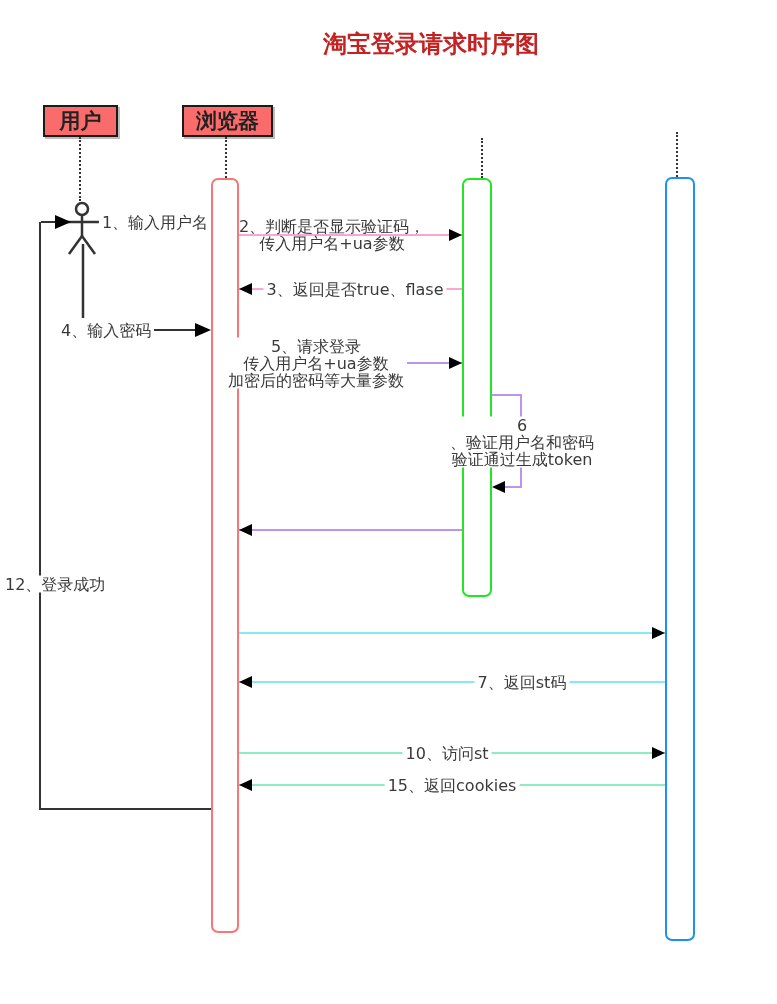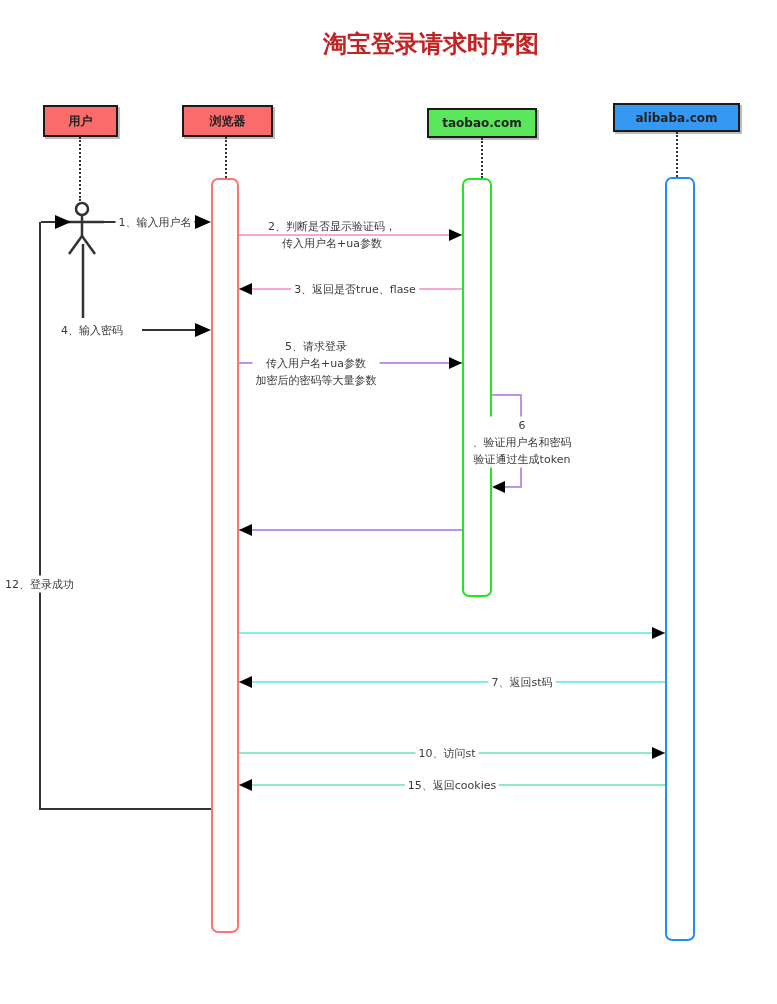--- a/index.html
+++ b/index.html
@@ -7,54 +7,52 @@
     --bar_red:#FA7575; --bar_green:#24E524; --bar_blue:#1E90F5;
     --pink:#FAA5D2; --purple:#BE93EC; --cyan:#85EAF2; --mint:#8DEDC2; --ink:#333333;
   }
   html,body{margin:0;padding:0;background:#fff;}
   .canvas{position:relative;width:777px;height:1004px;background:#fff;overflow:hidden;
           font-family:"DejaVu Sans","Liberation Sans",sans-serif;}
   .title{position:absolute;left:231px;top:28px;width:400px;text-align:center;
          font-size:24px;font-weight:bold;color:var(--title);}
   .actor{position:absolute;box-sizing:border-box;border:2px solid #1a1a1a;
          display:flex;align-items:center;justify-content:center;
-         font-size:12px;font-weight:bold;color:#222;box-shadow:2px 2px 0 #bdbdbd;}
+         font-size:21px;font-weight:bold;color:#222;box-shadow:2px 2px 0 #bdbdbd;}
   .a-red{background:var(--actor_red);} .a-green{background:var(--actor_green);} .a-blue{background:var(--actor_blue);}
   .lifeline{position:absolute;width:0;border-left:2px dotted var(--ink);}
   .bar{position:absolute;box-sizing:border-box;background:#fff;border:2px solid;border-radius:7px;}
   .hline,.vline{position:absolute;}
   .hline{height:2px;} .vline{width:2px;}
   .c-black{background:var(--ink);} .c-pink{background:var(--pink);} .c-purple{background:var(--purple);}
   .c-cyan{background:var(--cyan);} .c-mint{background:var(--mint);}
   .arr{position:absolute;width:0;height:0;border-top:6px solid transparent;border-bottom:6px solid transparent;}
   .arr.r{border-left:13px solid;} .arr.l{border-right:13px solid;}
   .arr.big{border-top-width:7px;border-bottom-width:7px;}
   .arr.big.r{border-left-width:16px;}
   .b-black{border-left-color:var(--ink);border-right-color:var(--ink);}
   .b-pink{border-left-color:var(--pink);border-right-color:var(--pink);}
   .b-purple{border-left-color:var(--purple);border-right-color:var(--purple);}
   .b-cyan{border-left-color:var(--cyan);border-right-color:var(--cyan);}
   .b-mint{border-left-color:var(--mint);border-right-color:var(--mint);}
   .mlabel{position:absolute;transform:translate(-50%,-50%);text-align:center;
-          font-size:11px;line-height:17px;color:#3a3a3a;white-space:pre-line;z-index:5;}
+          font-size:16px;line-height:17px;color:#3a3a3a;white-space:pre-line;z-index:5;}
   .mlabel.bg{background:#fff;padding:0 3px;}
   .mlabel.leftal{transform:translate(0,-50%);text-align:left;}
   svg.figure{position:absolute;overflow:visible;}
 </style>
 </head>
 <body>
 
 <div class="canvas">
 
   <div class="title">淘宝登录请求时序图</div>
 
   <div class="actor a-red" style="left:43px;top:105px;width:75px;height:32px">用户</div>
   <div class="actor a-red" style="left:182px;top:105px;width:91px;height:32px">浏览器</div>
-  <div class="actor a-green" style="left:427px;top:108px;width:110px;height:30px">taobao.com</div>
-  <div class="actor a-blue" style="left:613px;top:103px;width:127px;height:29px">alibaba.com</div>
 
   <div class="lifeline" style="left:79px;top:137px;height:64px"></div>
   <div class="lifeline" style="left:225px;top:137px;height:41px"></div>
   <div class="lifeline" style="left:481px;top:138px;height:40px"></div>
   <div class="lifeline" style="left:676px;top:132px;height:45px"></div>
 
   <svg class="figure" style="left:55px;top:198px" width="60" height="125" viewBox="0 0 60 125">
     <circle cx="27" cy="11" r="6" fill="#fff" stroke="#333" stroke-width="2.5"></circle>
     <line x1="27" y1="17" x2="27" y2="38" stroke="#333" stroke-width="2.5"></line>
     <line x1="9" y1="24" x2="49" y2="24" stroke="#333" stroke-width="2.5"></line>

